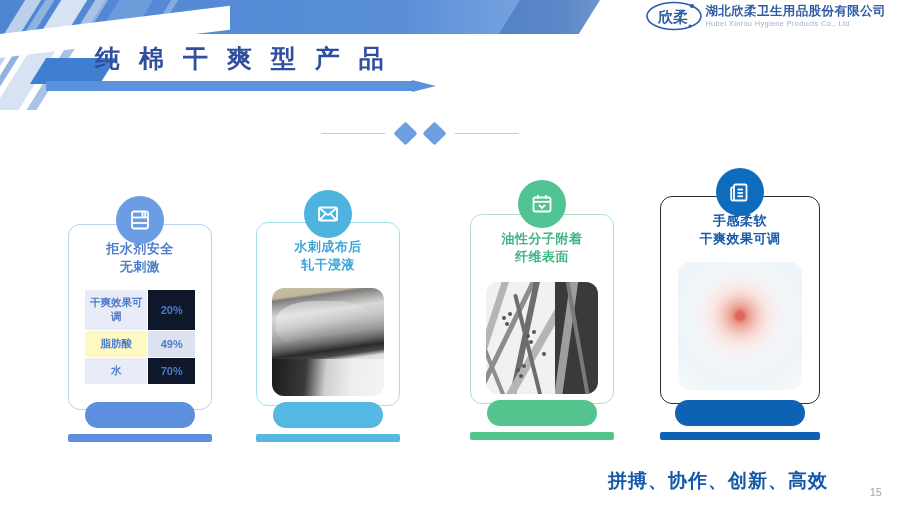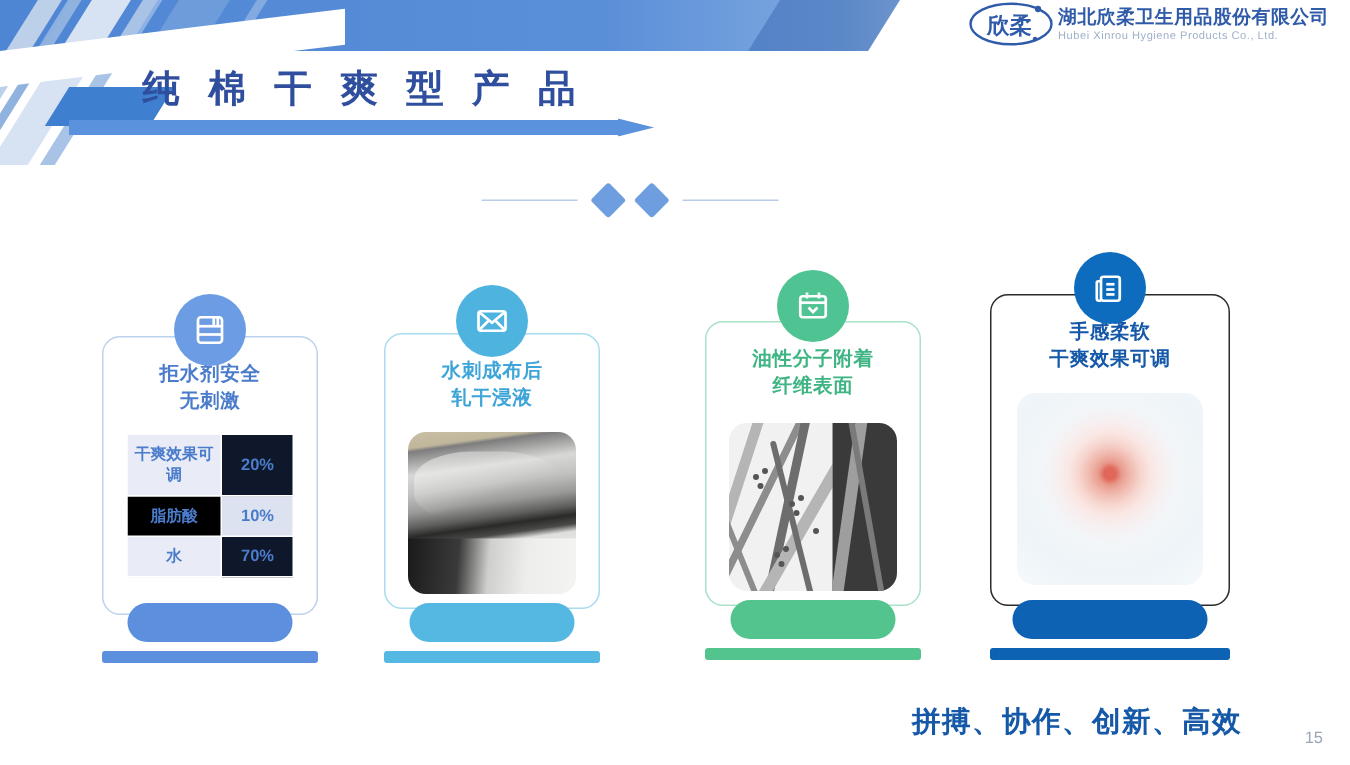--- a/index.html
+++ b/index.html
@@ -69,21 +69,21 @@
   .pill{position:absolute;left:50%;transform:translateX(-50%);border-radius:13px;}
   .base{position:absolute;left:50%;transform:translateX(-50%);border-radius:2px;}
 
   
   .mix-table{position:absolute;left:50%;transform:translateX(-50%);width:112px;
     border-collapse:collapse;font-size:11px;}
   .mix-table td{padding:6px 2px;text-align:center;color:#4a7ccb;font-weight:bold;
     border:1px solid #ffffff;}
   .mix-table td.name{background:#e9ecf7;width:66px;font-size:10.5px;}
   .mix-table td.val{background:#0f172a;width:46px;}
-  .mix-table tr.alt td.name{background:#000000;}
+  .mix-table tr.alt td.name{background:#fef9c3;}
   .mix-table tr.alt td.val{background:#dde2f0;}
 
   
   .photo2{background:
       linear-gradient(172deg,#c9bfa4 0%,#bfb69c 9%,#7d7d7d 11%,#d8d8d6 24%,#c2c2c0 34%,
       #9a9a98 44%,#5e5e5c 52%,#2a2a28 57%,#4a4a48 62%,#dededc 66%,#f2f2f0 78%,#e7e7e5 100%);}
   .photo2::after{content:"";position:absolute;left:0;bottom:0;width:100%;height:34%;
     background:linear-gradient(95deg,#1a1a1a 0%,#3a3a3a 30%,#cfcfcd 48%,#ededeb 70%,#f4f4f2 100%);}
   .photo2::before{content:"";position:absolute;left:4%;top:12%;width:86%;height:44%;
     background:linear-gradient(160deg,rgba(255,255,255,.55),rgba(255,255,255,0) 60%);
@@ -172,21 +172,21 @@
     <div class="card-title" style="top:44px;color:#4a7ccb;white-space:pre-line;">拒水剂安全
 无刺激</div>
     <table class="mix-table" style="top:93px;">
       <tbody>
         <tr>
           <td class="name">干爽效果可调</td>
           <td class="val">20%</td>
         </tr>
         <tr class="alt">
           <td class="name">脂肪酸</td>
-          <td class="val">10%</td>
+          <td class="val">49%</td>
         </tr>
         <tr>
           <td class="name">水</td>
           <td class="val">70%</td>
         </tr>
       </tbody>
     </table>
     <div class="pill" style="top:206px;width:110px;height:26px;background:#5c8fdd;"></div>
     <div class="base" style="top:238px;width:144px;height:8px;background:#5c8fdd;"></div>
   </div>

